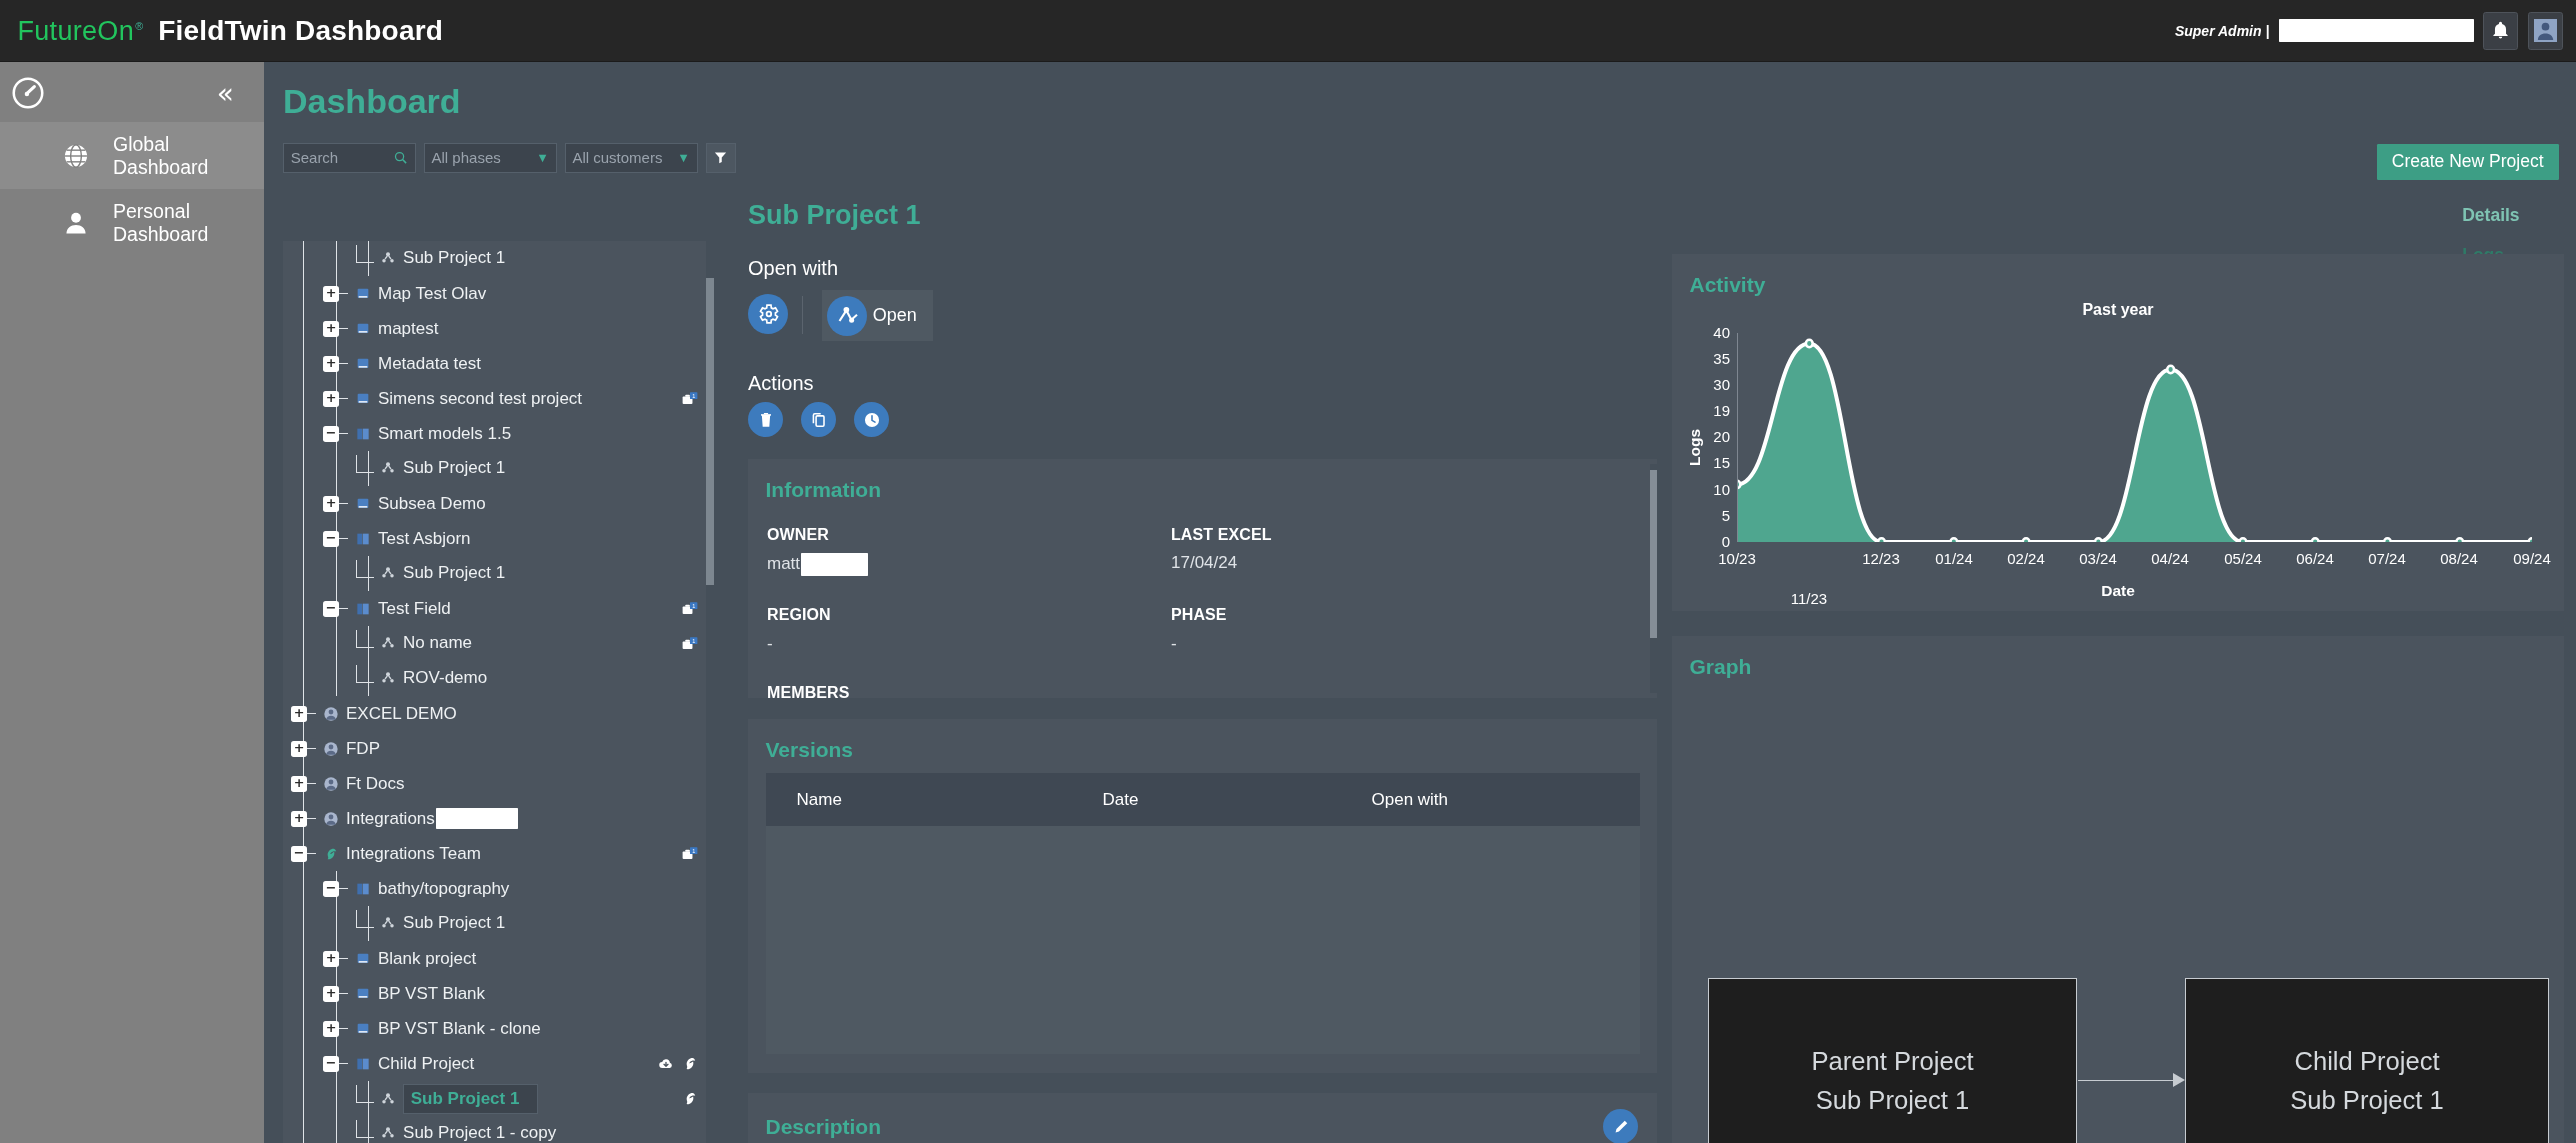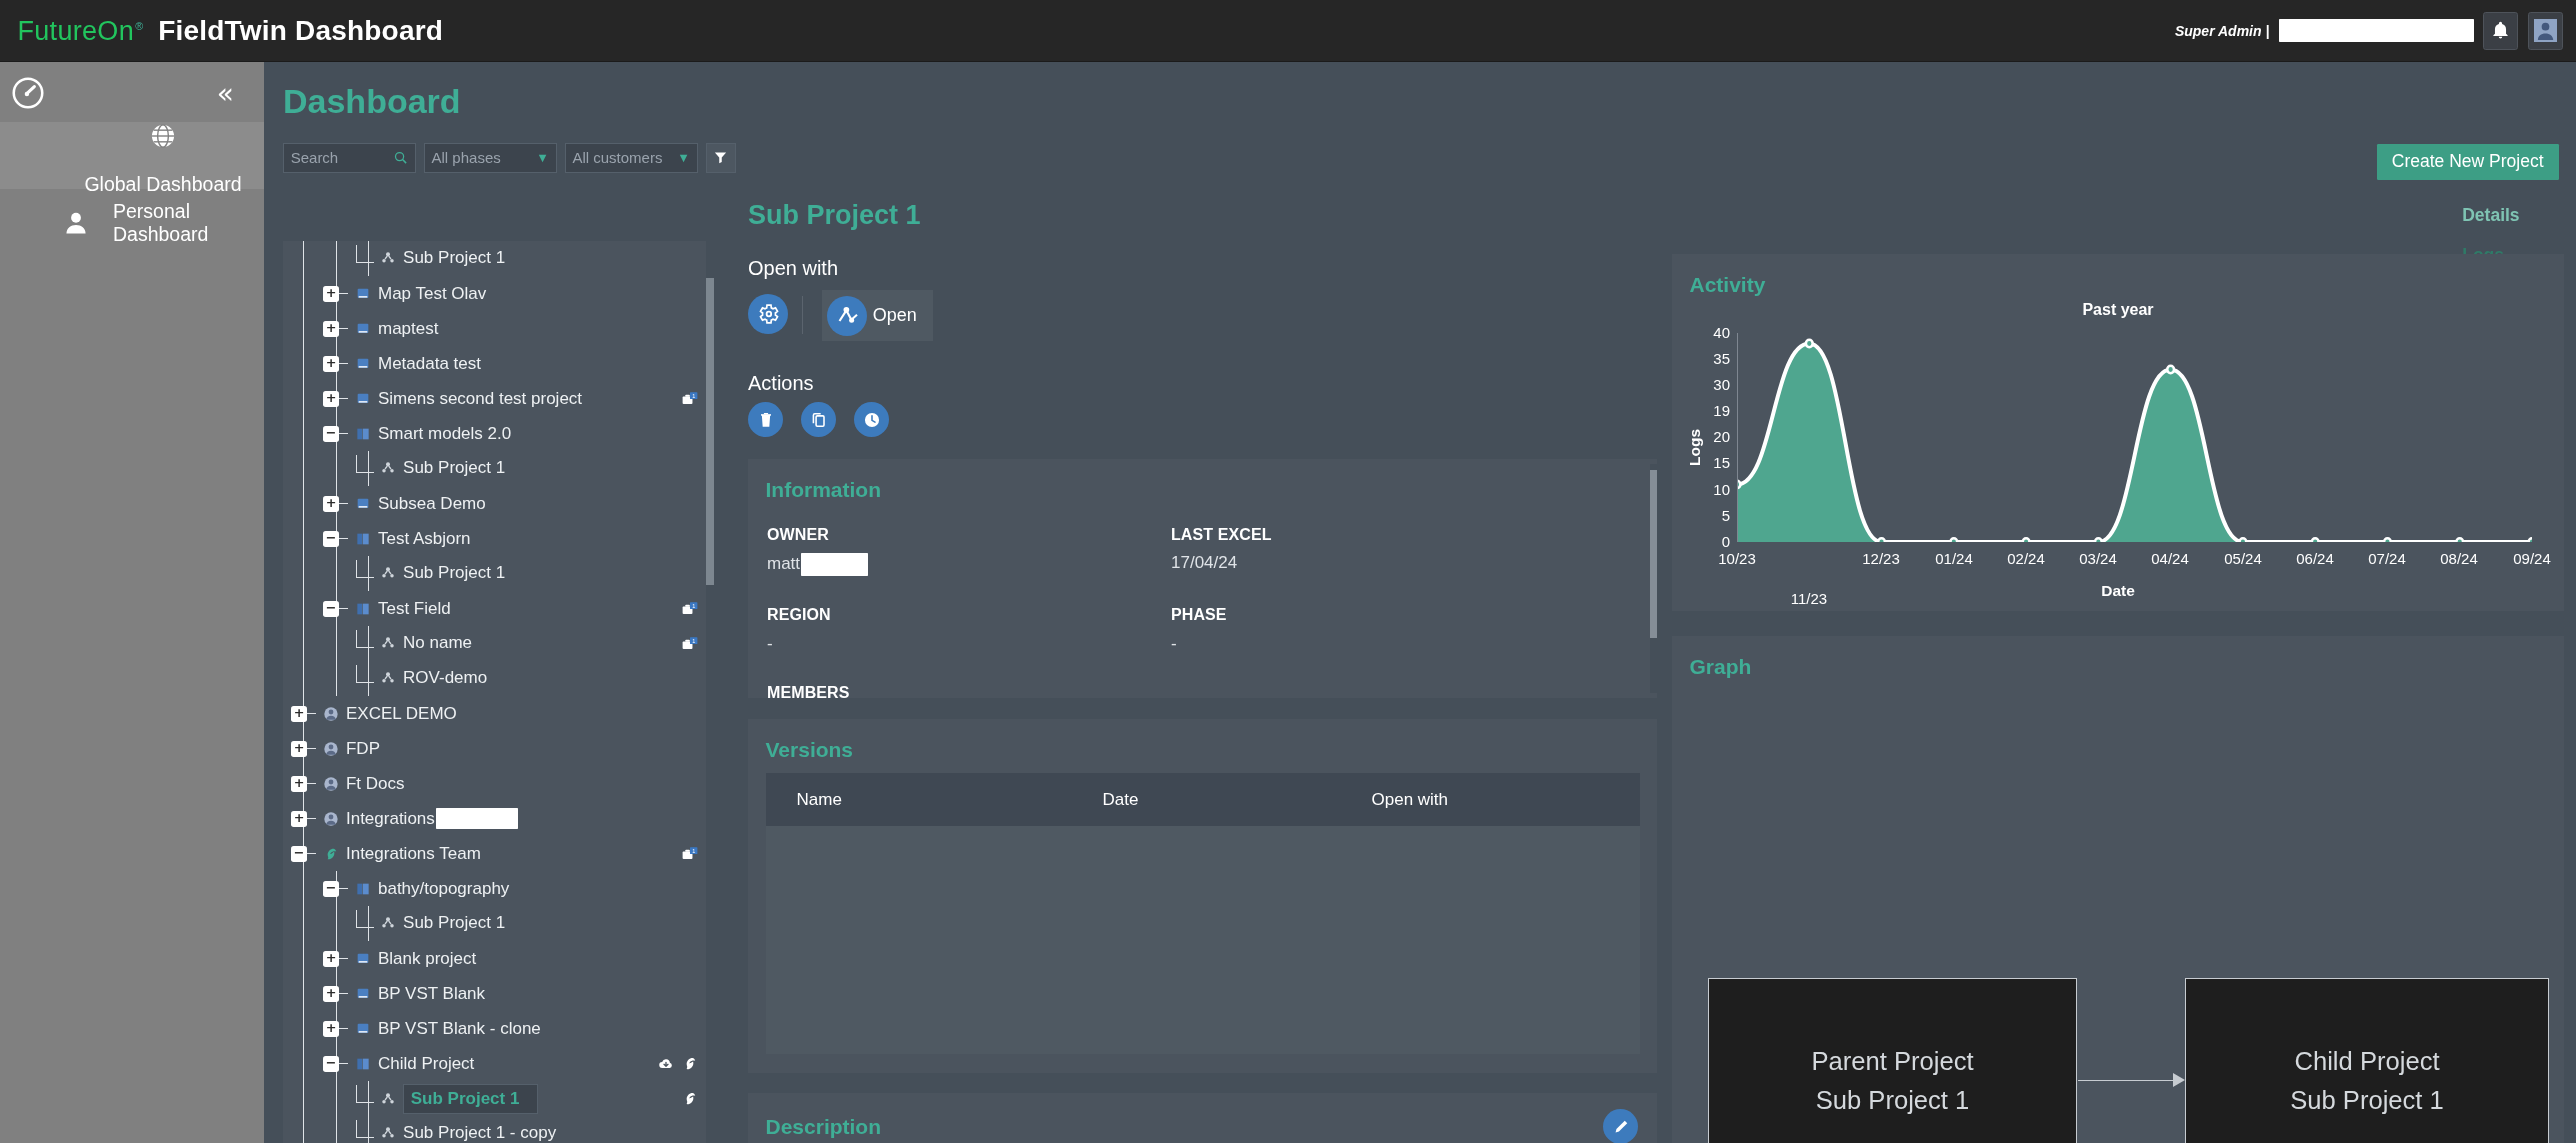--- a/index.html
+++ b/index.html
@@ -41,21 +41,21 @@
 
   
   .navpanel {
     position: absolute; left: 0; top: 62px; width: 264px; height: 1082px;
     background: #808080;
   }
   .nav-top { height: 60px; position: relative; }
   .gauge-icon { position: absolute; left: 9.4px; top: 12px; width: 38px; height: 38px; }
   .collapse-icon { position: absolute; right: 30px; top: 17.5px; font-size: 28px; color: #ffffff; line-height: 1; font-family: "DejaVu Sans", sans-serif;}
   .nav-item { height: 67px; display: flex; align-items: center; padding-left: 62px; gap: 23px; }
-  .nav-item.active { background: #8c8c8c; flex-direction: column; }
+  .nav-item.active { background: #8c8c8c; }
   .nav-item svg { width: 28px; height: 28px; fill: #ffffff; flex: 0 0 auto; }
   .nav-label { font-size: 19.5px; color: #ffffff; }
 
   
   .treecol {
     position: absolute; left: 264px; top: 62px; width: 472px; height: 1082px;
     background: #454f59;
   }
   .page-title { font-size: 34px; color: #3fae96; font-weight: bold; padding: 20px 0 0 19px; }
   .filters { display: flex; align-items: center; gap: 8px; padding: 21.6px 0 0 19px; }
@@ -409,21 +409,21 @@
         <div class="rail-v" style="left: 53px;"></div>
         <div style="display: flex; align-items: center; position: relative; z-index: 2; margin-left: 40px;">
           <div class="toggle">−</div>
           <div class="dash"></div>
           <div class="ticon" style="margin-left: 5.4px;">
             <svg viewBox="0 0 24 24">
               <path d="M3.5 4h7v16h-7z" fill="#3f6fae"></path>
               <path d="M11.5 4h9v16h-9z" fill="#5b8ccd"></path>
             </svg>
           </div>
-          <span class="tlabel" style="margin-left: 6.7px;">Smart models 2.0</span>
+          <span class="tlabel" style="margin-left: 6.7px;">Smart models 1.5</span>
         </div>
       </div>
       <div class="row">
         <div class="rail-v" style="left: 20px;"></div>
         <div class="rail-v" style="left: 53px;"></div>
         <div class="rail-v" style="left: 85px;"></div>
         <div style="display: flex; align-items: center; position: relative; z-index: 2; margin-left: 73px;">
           <div class="elbow"></div>
           <div class="ticon" style="margin-left: 5.4px;">
             <svg viewBox="0 0 24 24">

